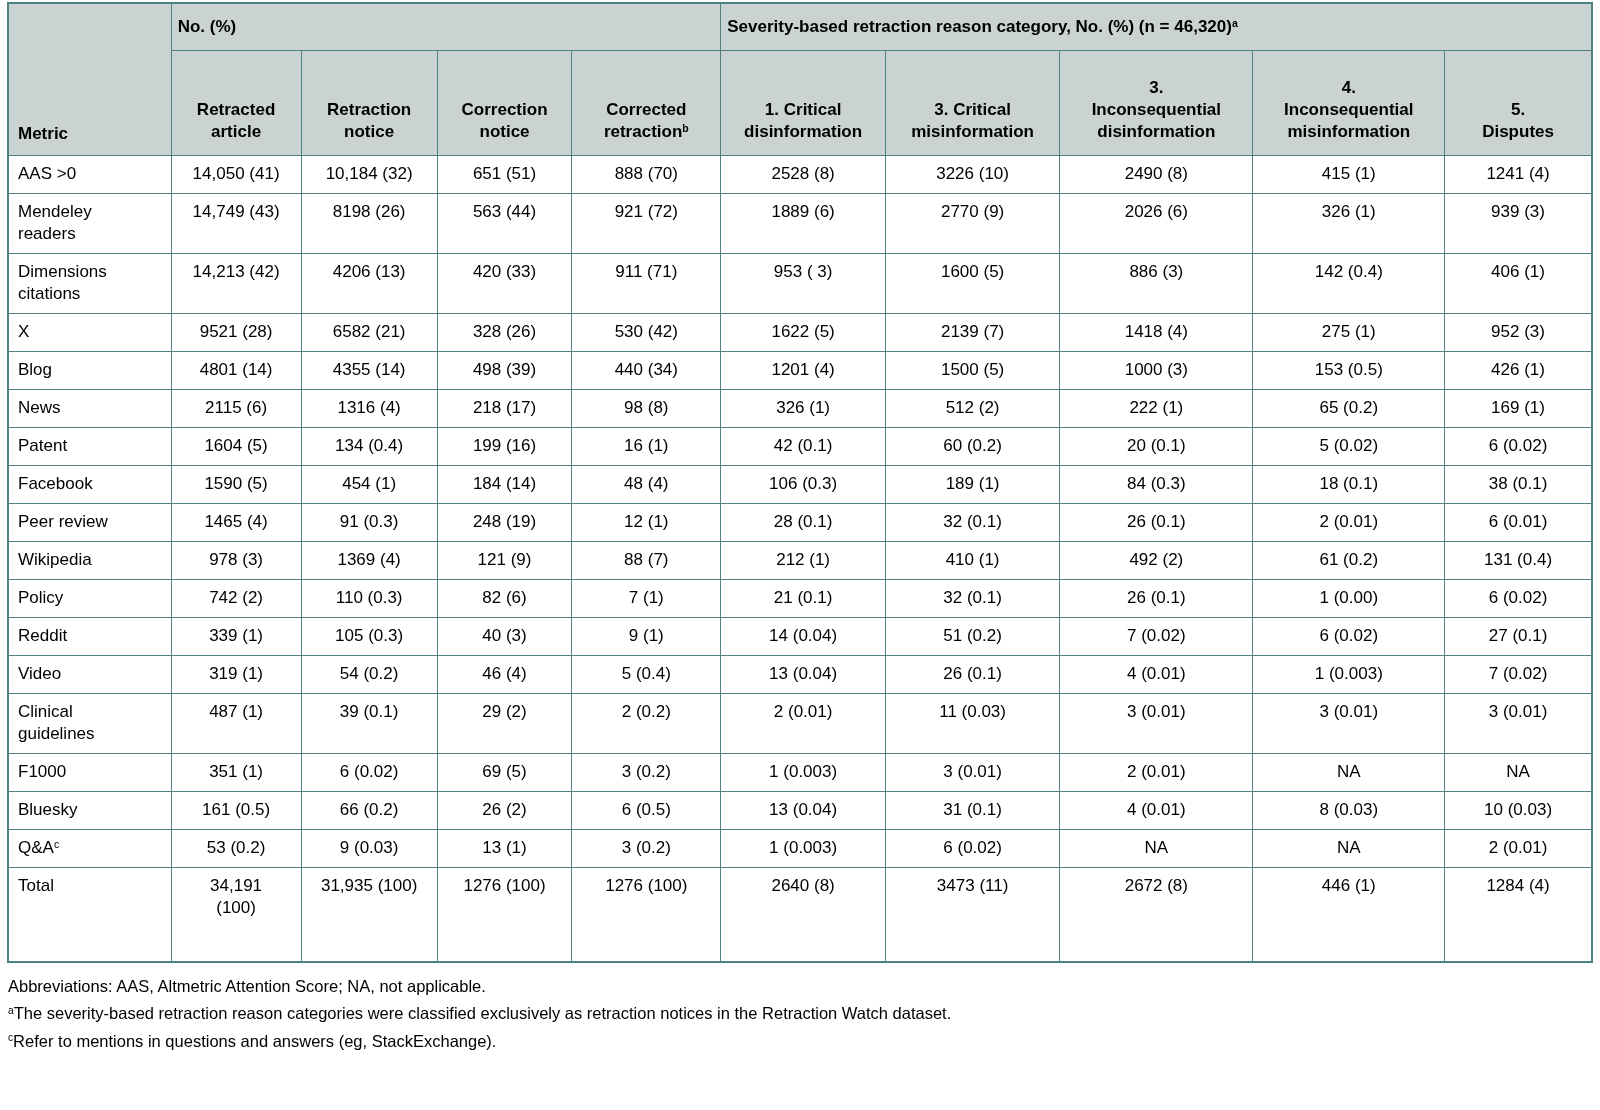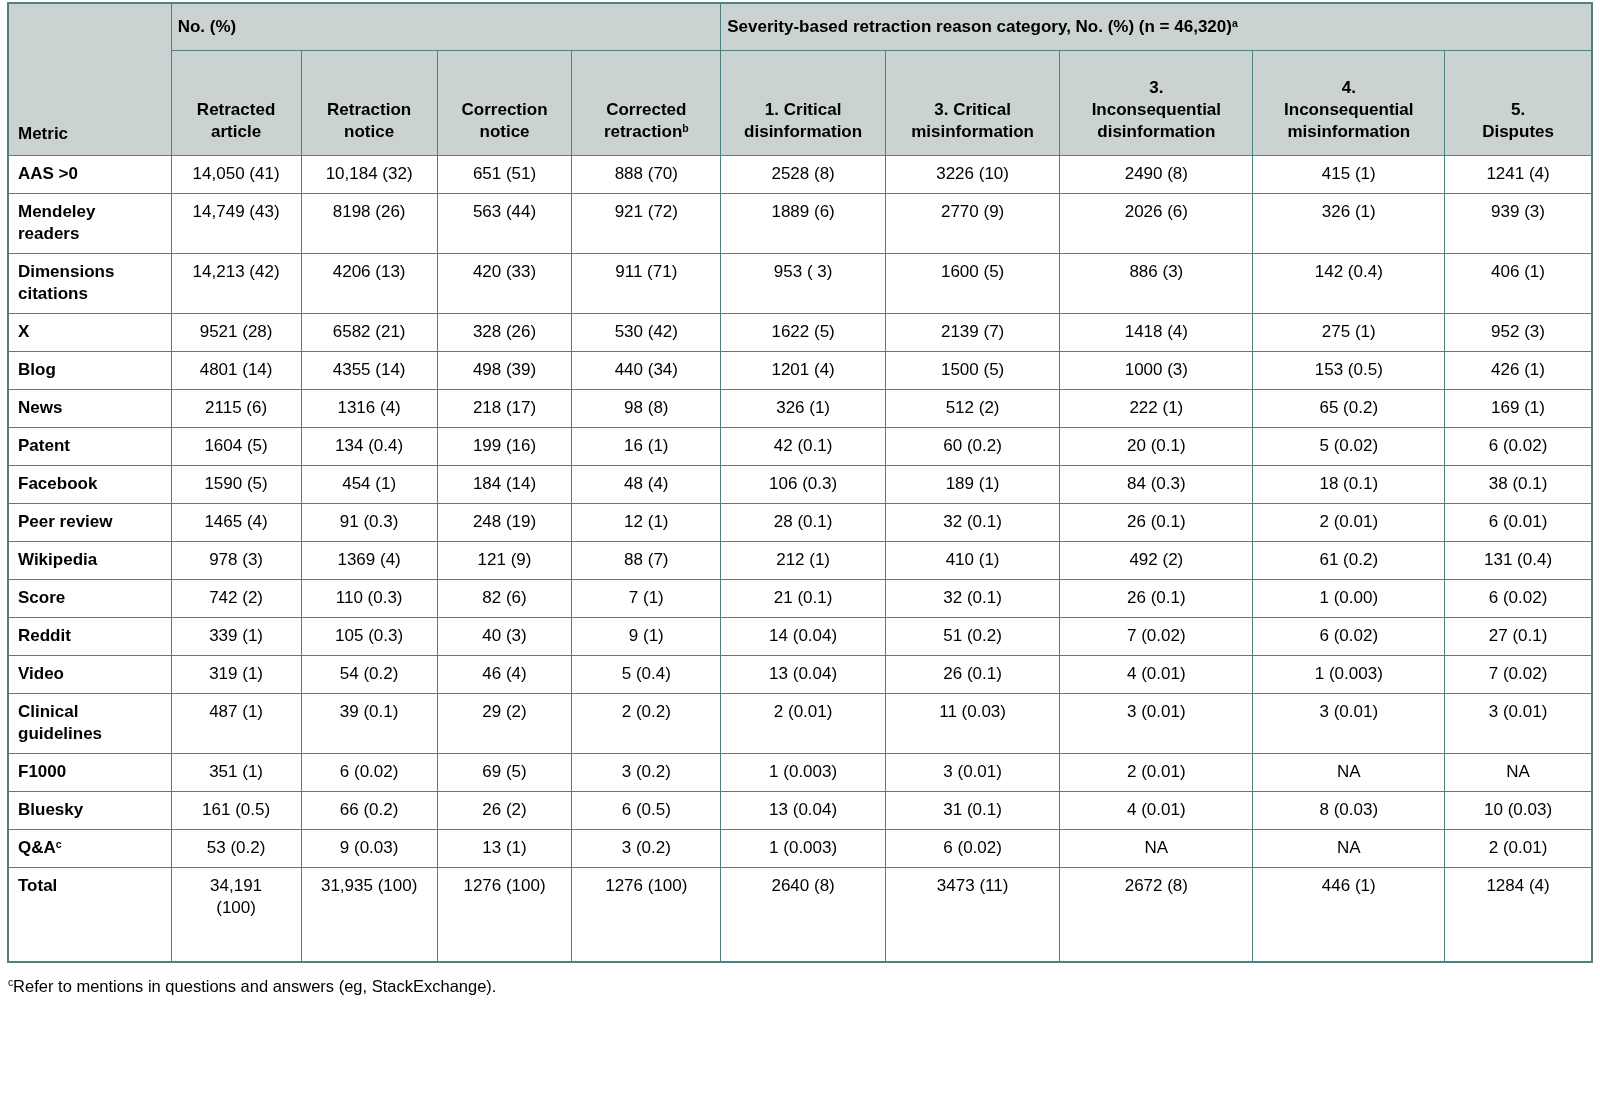--- a/index.html
+++ b/index.html
@@ -57,21 +57,20 @@
     line-height: 22px;
     padding: 7px 4px 8px 4px;
     vertical-align: top;
     text-align: center;
     background: #ffffff;
   }
   tbody td.metric-cell {
     text-align: left;
     padding-left: 9px;
     padding-right: 6px;
-    font-weight: bold;
   }
   tbody tr.row-total { height: 94px; }
 
   sup {
     font-size: 0.62em;
     line-height: 0;
     vertical-align: baseline;
     position: relative;
     top: -0.5em;
   }
@@ -249,21 +248,21 @@
           <td>1369 (4)</td>
           <td>121 (9)</td>
           <td>88 (7)</td>
           <td>212 (1)</td>
           <td>410 (1)</td>
           <td>492 (2)</td>
           <td>61 (0.2)</td>
           <td>131 (0.4)</td>
         </tr>
         <tr>
-          <td class="metric-cell"><span>Score</span></td>
+          <td class="metric-cell"><span>Policy</span></td>
           <td>742 (2)</td>
           <td>110 (0.3)</td>
           <td>82 (6)</td>
           <td>7 (1)</td>
           <td>21 (0.1)</td>
           <td>32 (0.1)</td>
           <td>26 (0.1)</td>
           <td>1 (0.00)</td>
           <td>6 (0.02)</td>
         </tr>
@@ -350,16 +349,18 @@
           <td>2640 (8)</td>
           <td>3473 (11)</td>
           <td>2672 (8)</td>
           <td>446 (1)</td>
           <td>1284 (4)</td>
         </tr>
       </tbody>
   </table>
 
   <div class="footnotes" id="footnotes">
+      <div class="footnote"><span>Abbreviations: AAS, Altmetric Attention Score; NA, not applicable.</span></div>
+      <div class="footnote"><sup>a</sup><span>The severity-based retraction reason categories were classified exclusively as retraction notices in the Retraction Watch dataset.</span></div>
       <div class="footnote"><sup>c</sup><span>Refer to mentions in questions and answers (eg, StackExchange).</span></div>
     </div>
 
 </div>
 
 </body></html>

